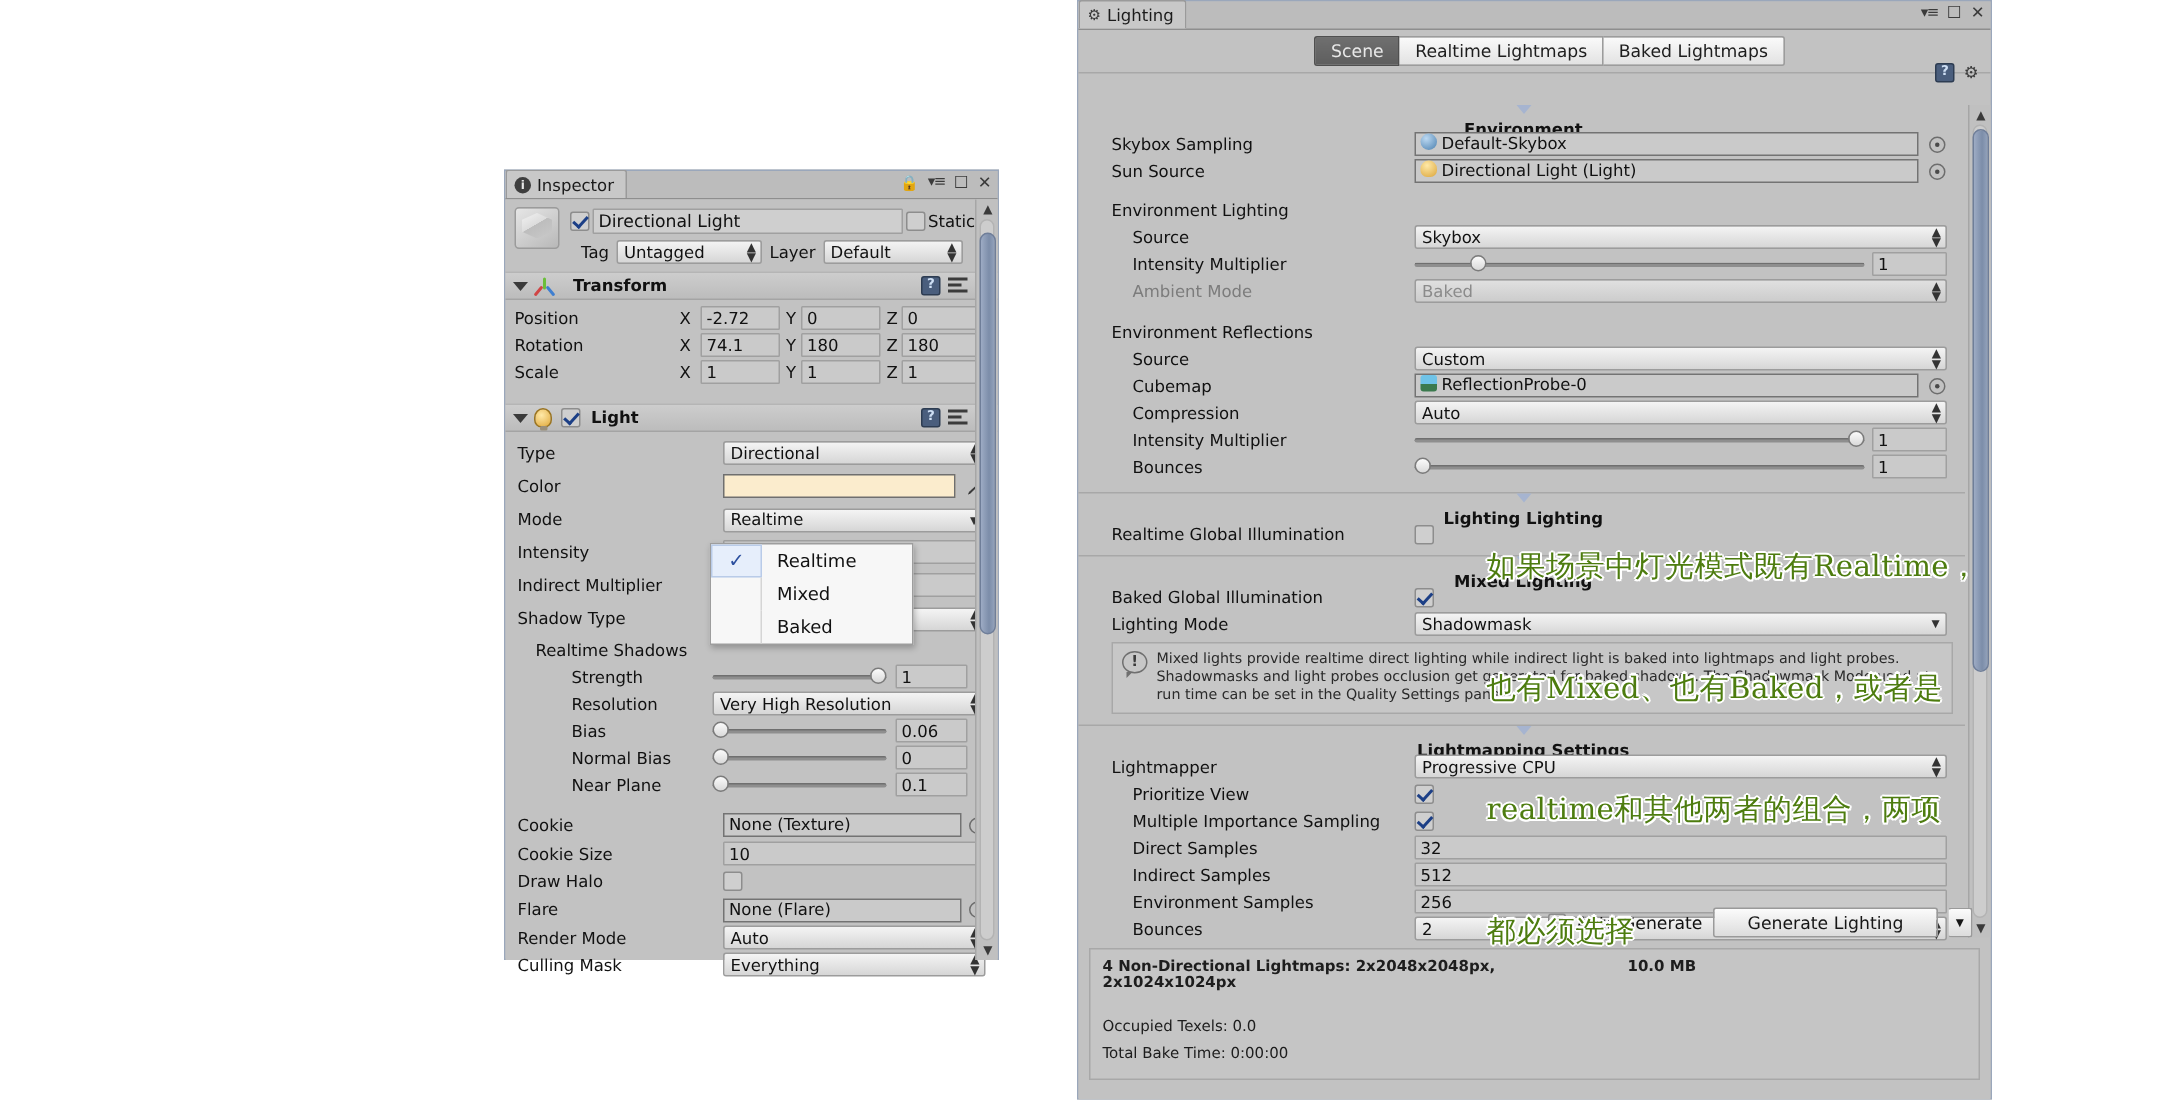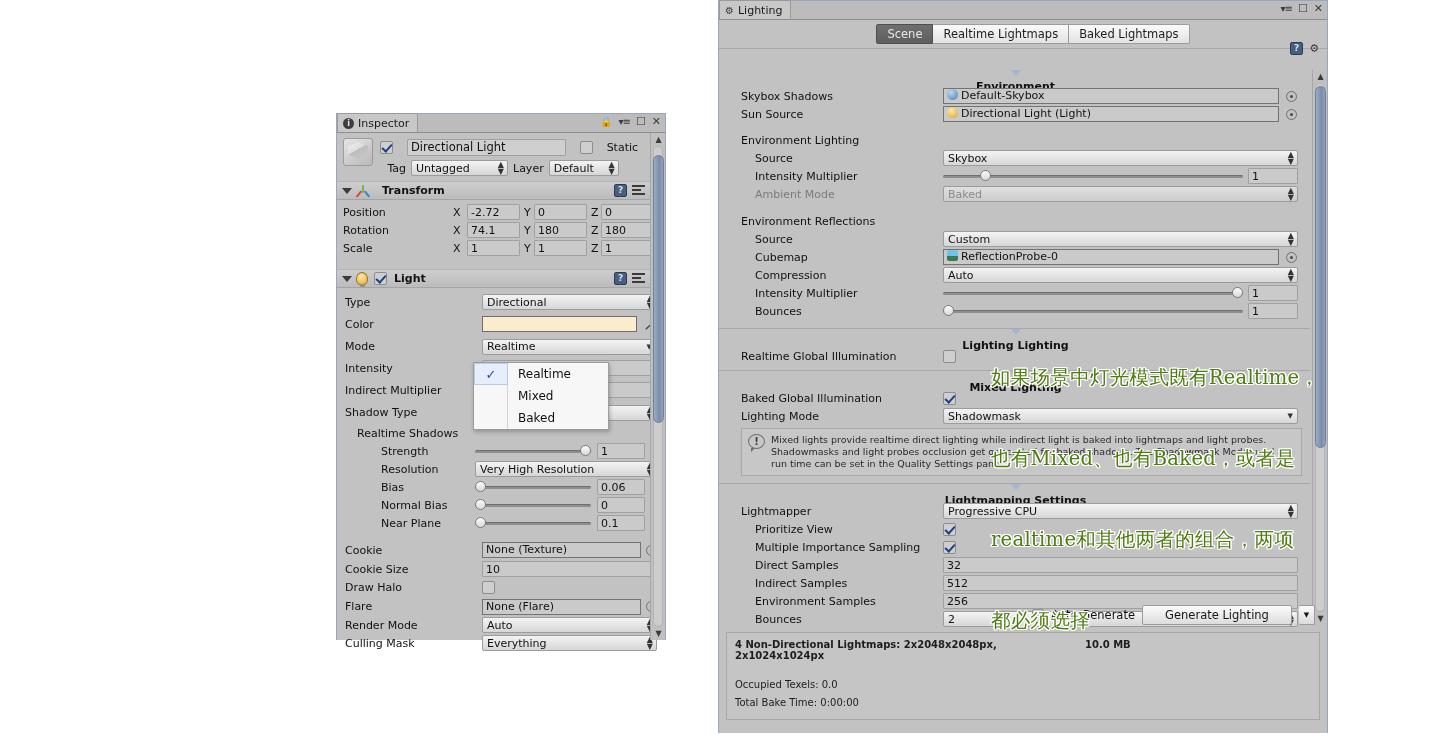--- a/index.html
+++ b/index.html
@@ -311,35 +311,35 @@
         <span style="font-size:11px;">✕</span>
       </div>
     </div>
 
     <div class="panel-body" style="position:relative;height:507px;background:#c2c2c2;">
 
       <div class="insp-head">
         <div style="display:flex;align-items:flex-start;gap:7px;">
           <div class="cube3d"></div>
           <div style="flex:1;">
-            <div class="row" style="gap:14px;align-items:center;">
+            <div class="row" style="gap:2px;align-items:center;">
               <span class="chk on"></span>
               <span class="field white" style="flex:1;height:17px;font-size:11.5px;">Directional Light</span>
               <span class="chk"></span>
               <span class="lbl">Static</span>
               <span style="font-size:9px;color:#222;">▼</span>
             </div>
             <div class="row" style="gap:5px;margin-top:3px;">
               <span class="lbl" style="width:26px;text-align:right;">Tag</span>
               <span class="popup" style="width:97px;">
                 <span>Untagged</span>
                 <span class="arr">▲<br>▼</span>
               </span>
               <span class="lbl">Layer</span>
-              <span class="popup" style="width:70px;">
+              <span class="popup" style="width:93px;">
                 <span>Default</span>
                 <span class="arr">▲<br>▼</span>
               </span>
             </div>
           </div>
         </div>
       </div>
 
       <div class="comp-head">
         <span class="tri dark"></span>
@@ -607,21 +607,21 @@
       <div class="sep" style="margin:0 0 0 0;"></div>
 
       <div style="position:absolute;left:0;top:50px;right:17px;bottom:0;padding:0 6px 0 8px;">
 
         <div class="foldout" style="height:17px;">
           <span class="tri"></span>
           <span>Environment</span>
         </div>
 
         <div class="row">
-          <span class="lbl" style="width:216px;padding-left:14px;">Skybox Shadows</span>
+          <span class="lbl" style="width:216px;padding-left:14px;">Skybox Sampling</span>
           <span class="objfield" style="width:336px;">
             <span class="objdot" style="background:radial-gradient(circle at 35% 30%,#bcd9f2,#4a7fae);border-radius:50%;"></span>
             <span>Default-Skybox</span>
           </span>
           <span class="radio-target" style="margin-left:7px;"></span>
         </div>
 
         <div class="row">
           <span class="lbl" style="width:216px;padding-left:14px;">Sun Source</span>
           <span class="objfield" style="width:336px;">

